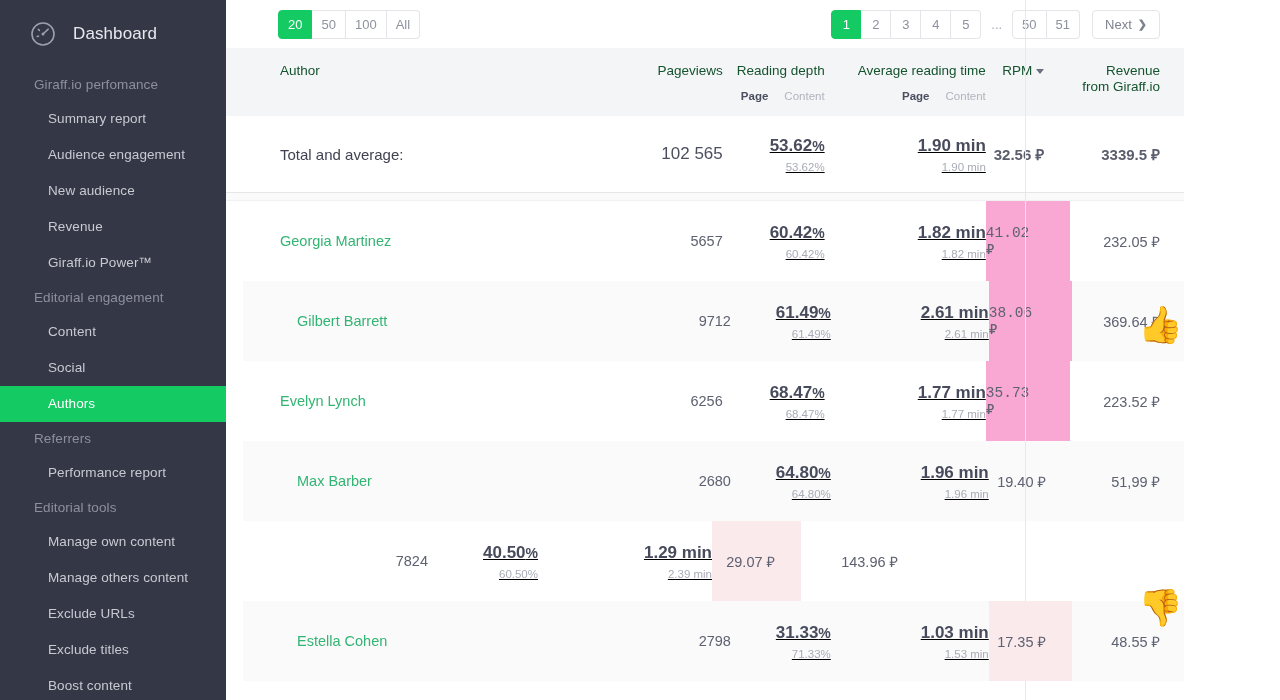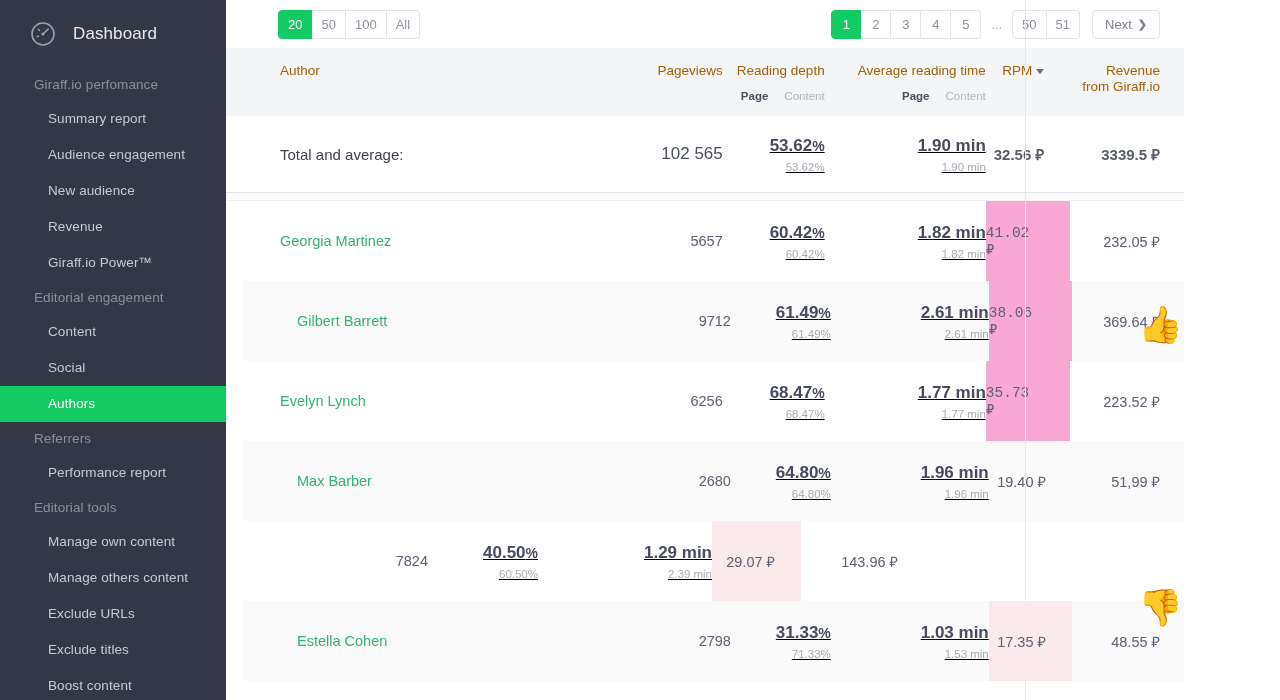--- a/index.html
+++ b/index.html
@@ -114,21 +114,21 @@
   .thead .row { height: 68px; align-items: flex-start; }
 
   .c-author  { width: 330px; padding-left: 54px; }
   .c-views   { width: 202px; text-align: right; }
   .c-depth   { width: 110px; text-align: right; }
   .c-time    { width: 174px; text-align: right; }
   .c-rpm     { width: 89px;  text-align: right; padding-right: 26px;}
   .c-rev     { width: 121px; text-align: right; padding-right: 24px;}
 
   .th {
-    color: #a16207; font-size: 13.5px;
+    color: #14532d; font-size: 13.5px;
     padding-top: 15px;
     line-height: 16px;
   }
   .th-sub {
     margin-top: 11px;
     font-size: 11.5px;
     display: flex; justify-content: flex-end; gap: 16px;
   }
   .c-depth .th-sub { margin-right: -0px; }
   .sub-tab { cursor: pointer; }

